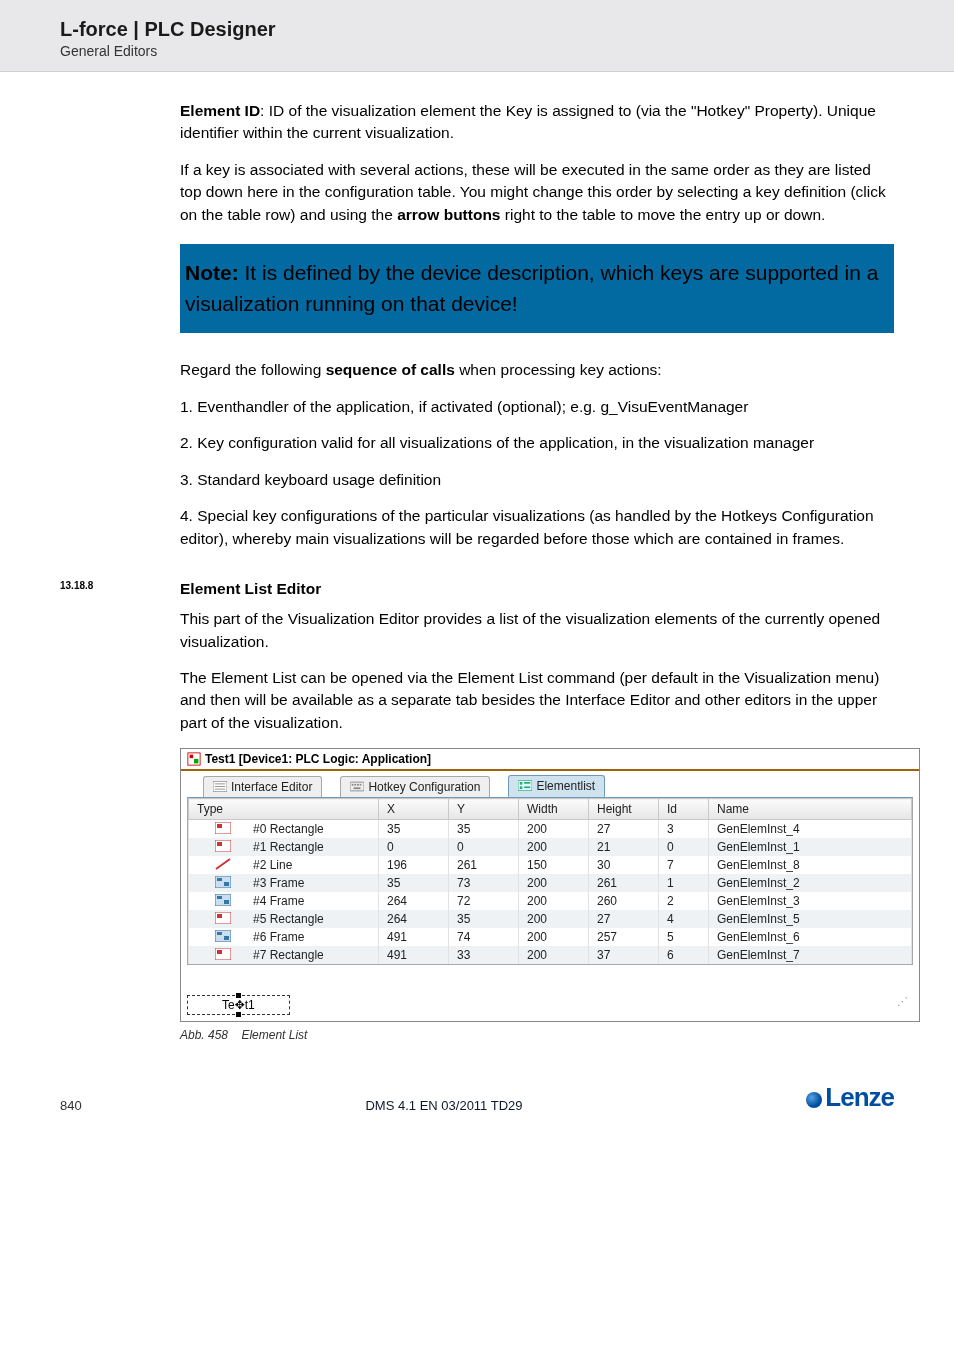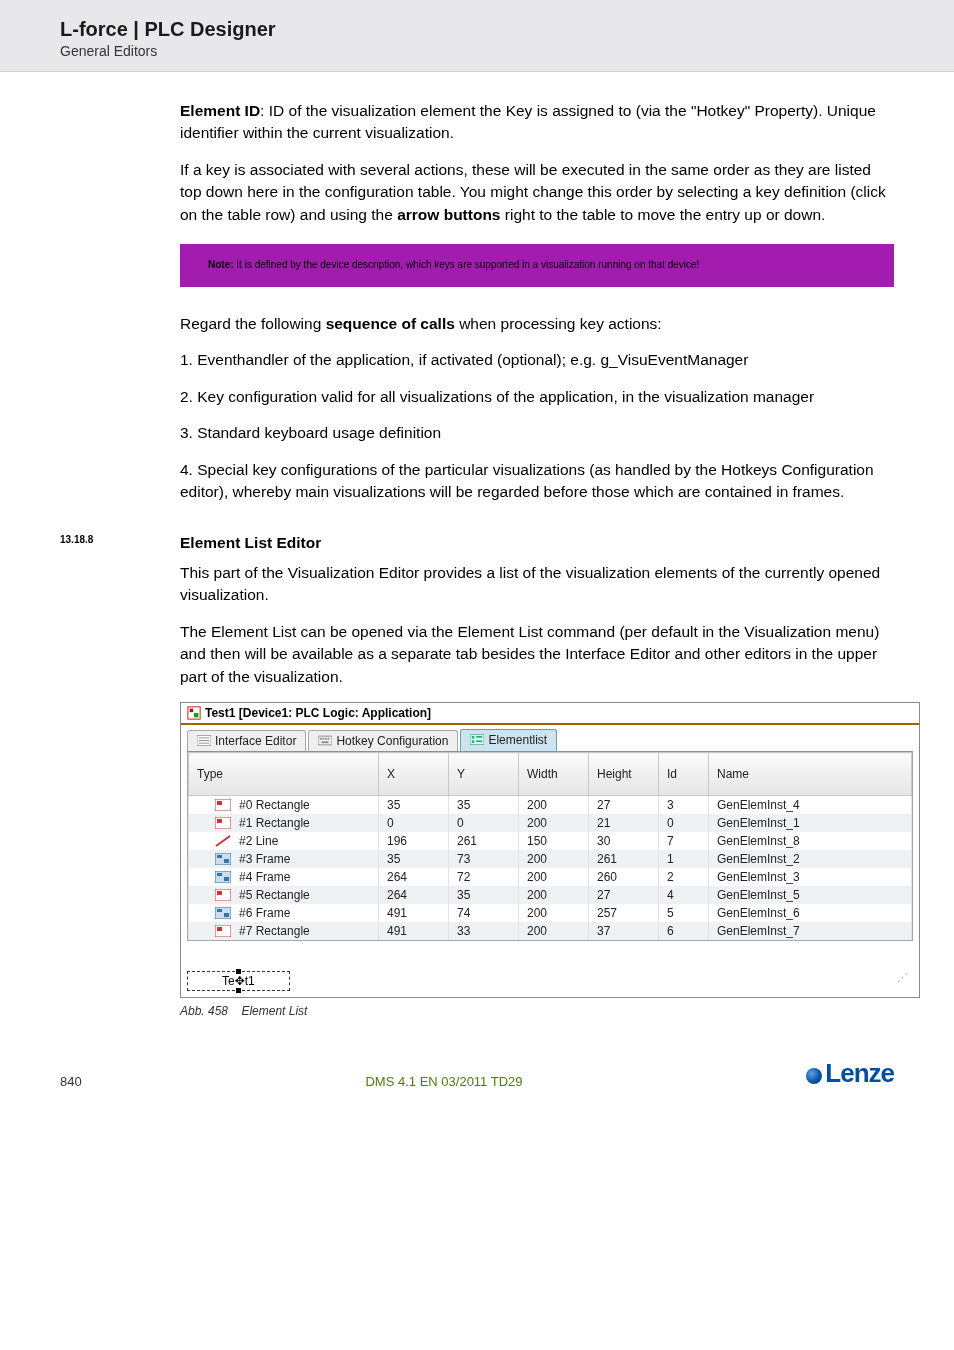--- a/index.html
+++ b/index.html
@@ -31,23 +31,23 @@
   .content {
     padding: 28px 60px 0 60px;
   }
   .body-text {
     margin: 0 0 14px 120px;
     font-size: 15.5px;
     line-height: 1.45;
   }
   .note-box {
     margin: 18px 0 26px 120px;
-    background: #a21caf;
-    padding: 14px 28px;
-    font-size: 10px;
+    background: #0369a1;
+    padding: 14px 5px;
+    font-size: 21px;
     line-height: 1.45;
   }
   .section-row {
     display: flex;
     margin: 30px 0 10px 0;
   }
   .section-num {
     width: 120px;
     font-weight: 700;
     font-size: 10px;
@@ -88,20 +88,21 @@
     display: flex;
     align-items: center;
     gap: 4px;
     padding: 3px 9px;
     border: 1px solid #a8a8a8;
     border-bottom: none;
     background: #efefef;
     margin-right: 2px;
     border-radius: 3px 3px 0 0;
     color: #222;
+    margin-left: 16px;
   }
   .ss-tab.active {
     background: #cfe3ef;
     border: 1px solid #6f97b7;
     border-bottom: 1px solid #cfe3ef;
     position: relative;
     z-index: 2;
   }
   .ss-tab-icon { width: 14px; height: 12px; display:inline-block; }
   .ss-table-wrap {
@@ -112,33 +113,33 @@
   }
   table.ss-table {
     width: 100%;
     border-collapse: collapse;
     font-family: Tahoma, Arial, sans-serif;
     font-size: 12px;
   }
   table.ss-table th {
     background: linear-gradient(#fbfbfb,#e6e6e6);
     border: 1px solid #c8c8c8;
-    padding: 14px 8px;
+    padding: 3px 8px;
     text-align: left;
     font-weight: 400;
     color: #222;
   }
   table.ss-table td {
     border-left: 1px solid #e2e2e2;
     border-right: 1px solid #e2e2e2;
     padding: 2px 8px;
     color: #222;
   }
   table.ss-table tr.alt td { background: #eef2f5; }
-  .type-cell { display: flex; align-items: center; gap: 8px; padding-left: 18px; }
+  .type-cell { display: flex; gap: 22px; padding-left: 18px; }
   .row-icon { width: 16px; height: 12px; display:inline-block; }
   .ss-bottom {
     display: flex;
     align-items: flex-start;
     padding: 30px 6px 0 6px;
     height: 56px;
     font-family: Tahoma, Arial, sans-serif;
     font-size: 12px;
   }
   .ss-handle {
@@ -160,21 +161,21 @@
     font-style: italic;
     color: #333;
   }
   .footer {
     display: flex;
     justify-content: space-between;
     align-items: flex-end;
     padding: 40px 60px 0 60px;
   }
   .footer-left { font-size: 13px; color:#333; }
-  .footer-center { font-size: 13px; color:#4d7c0f; flex:1; text-align:center; }
+  .footer-center { font-size: 13px; color:#0f172a; flex:1; text-align:center; }
   .footer-right { display:flex; align-items:flex-start; }
   .lenze-logo {
     font-family: Arial, sans-serif;
     font-size: 26px;
     font-weight: 800;
     color: #004f9f;
     letter-spacing: -1px;
   }
   .lenze-dot {
     display:inline-block; width:16px; height:16px; border-radius:50%;

